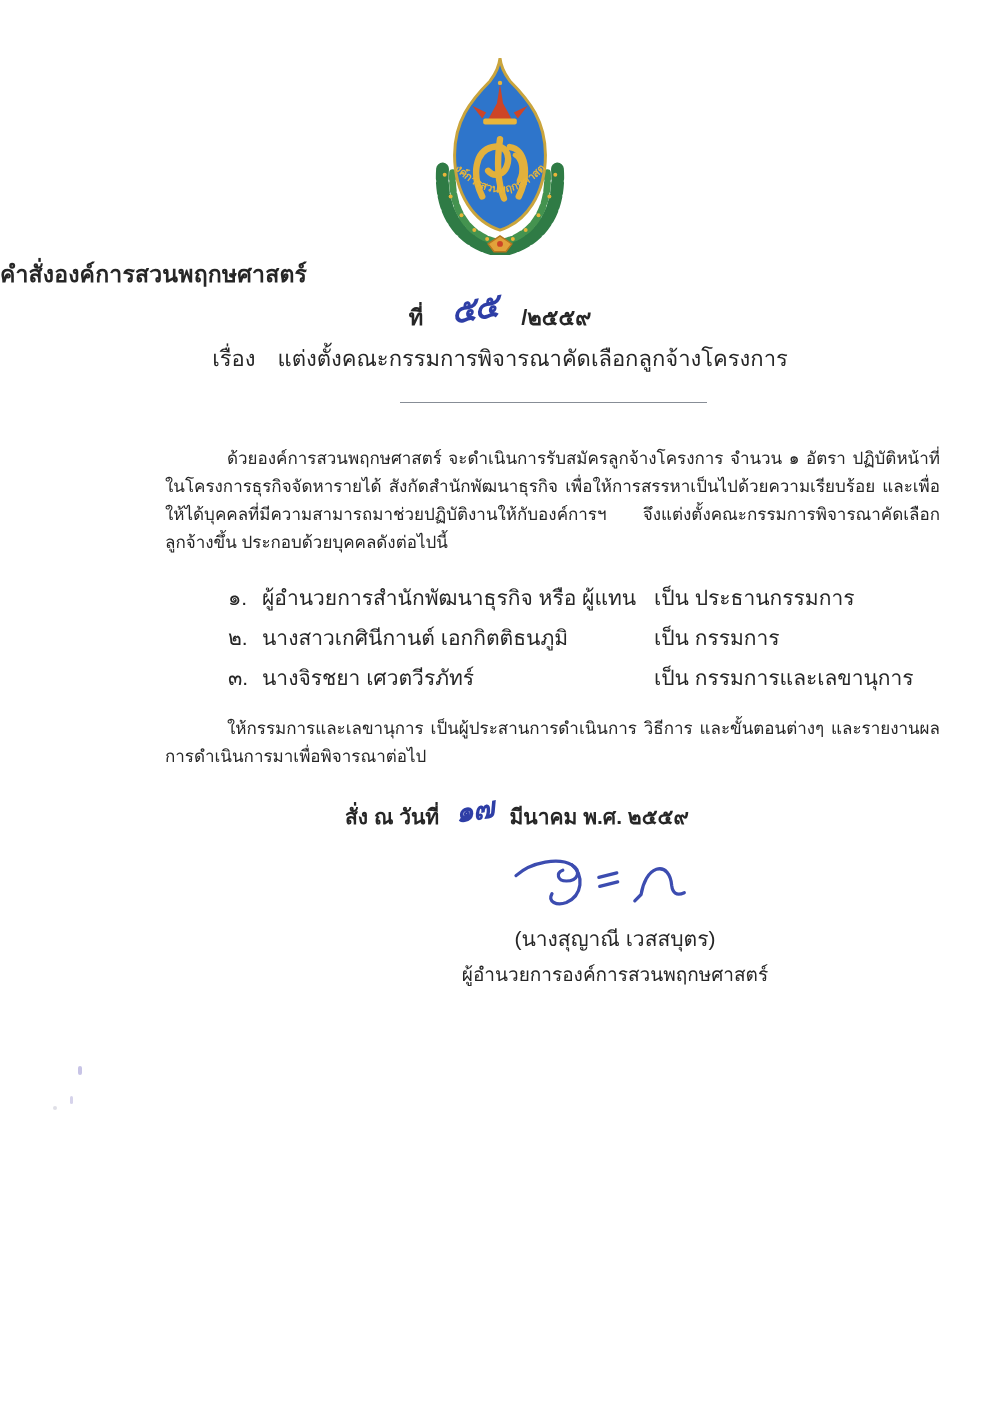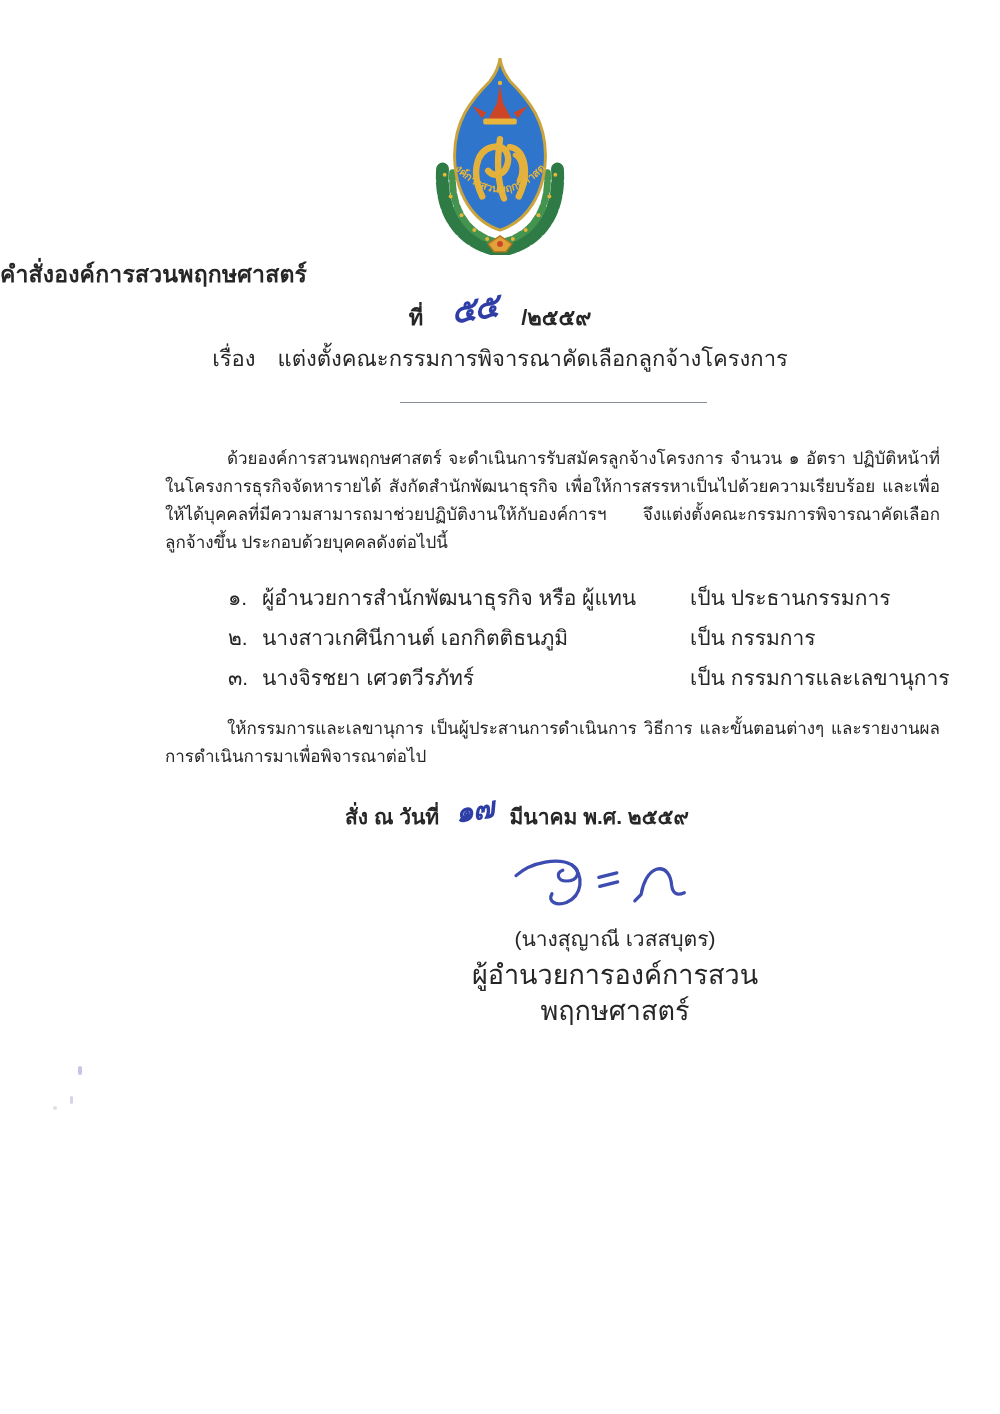--- a/index.html
+++ b/index.html
@@ -38,30 +38,30 @@
   .para{
     margin:42px 60px 0 165px;
     font-size:17px;line-height:28px;
     text-indent:62px;text-align:justify;
   }
   .para.second{margin-top:18px;}
   .committee{margin:20px 0 0 228px;}
   .committee-row{display:flex;height:40px;align-items:center;font-size:21px;}
   .committee-row .num{width:34px;}
   .committee-row .name{width:392px;}
-  .committee-row .role{flex:1;margin-left:36px;}
+  .committee-row .role{flex:1;}
   
   .order-line{
     margin:22px 0 0 345px;font-size:21px;font-weight:bold;
     height:42px;line-height:42px;
   }
   .signature-block{margin:10px 0 0 415px;width:400px;text-align:center;}
   .signature-ink{display:block;margin:0 auto 4px;}
   .signer-name{font-size:21px;line-height:36px;text-align:center;}
-  .signer-title{font-size:27px;line-height:36px;}
+  .signer-title{font-size:19px;line-height:36px;}
   
   .speck{position:absolute;border-radius:2px;}
   .speck.s1{left:78px;top:1066px;width:4px;height:9px;background:rgba(110,100,190,.38);}
   .speck.s2{left:70px;top:1096px;width:3px;height:8px;background:rgba(120,110,190,.30);}
   .speck.s3{left:53px;top:1106px;width:4px;height:4px;background:rgba(140,140,170,.28);}
 </style>
 </head>
 <body>
 
 <div class="page">

